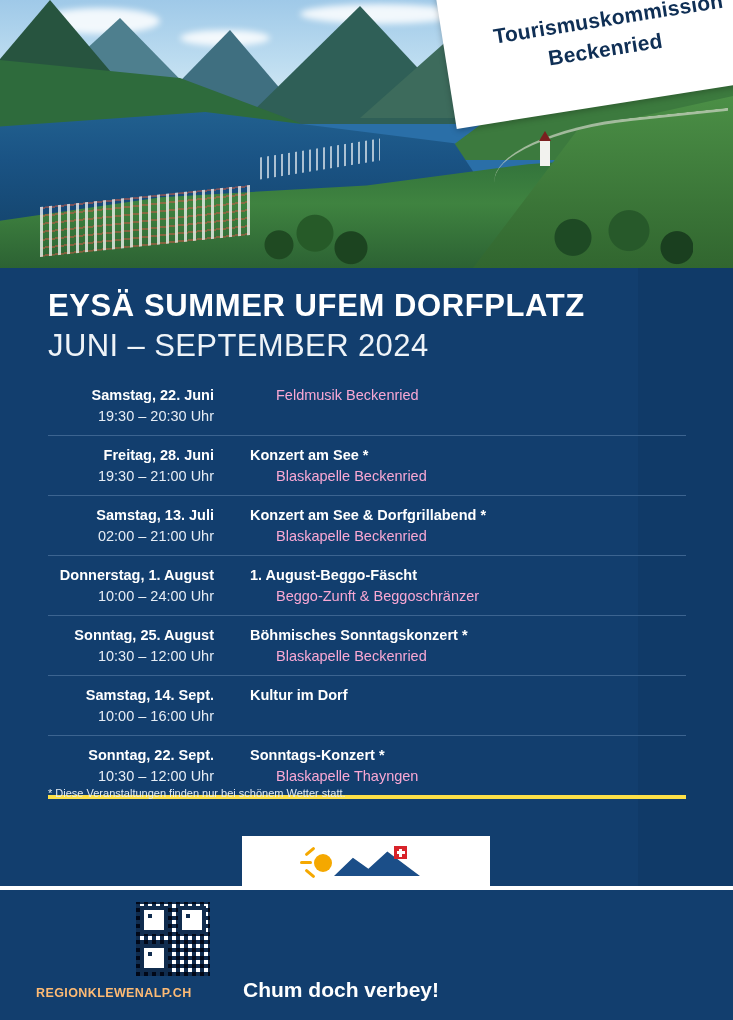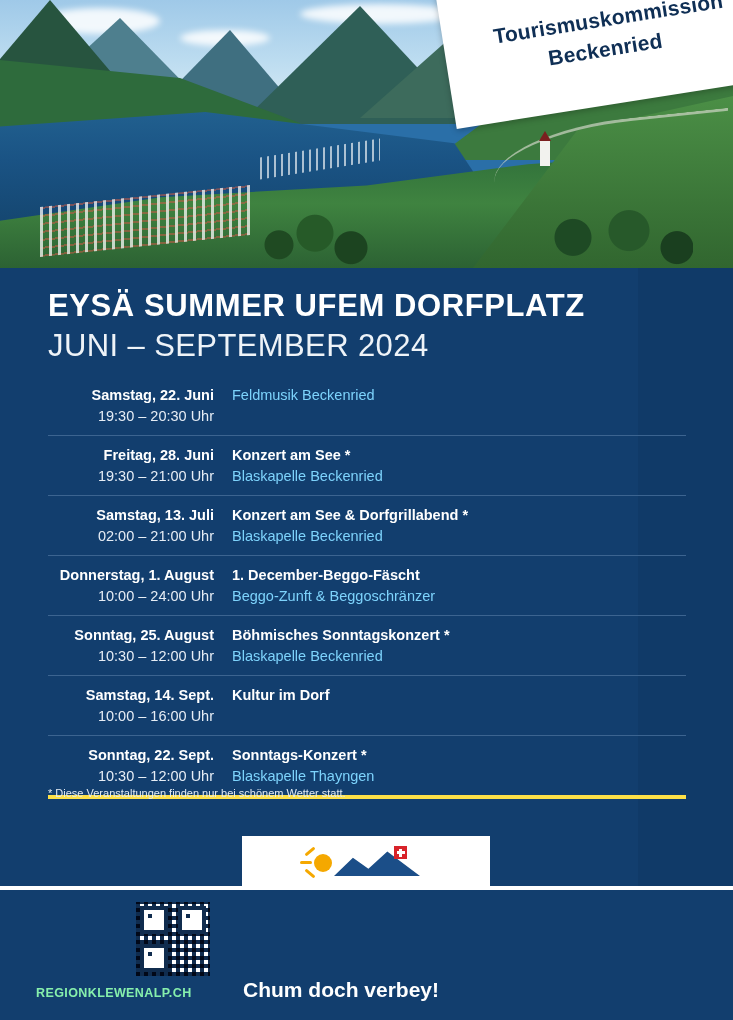--- a/index.html
+++ b/index.html
@@ -210,20 +210,21 @@
   .events {
     position: absolute;
     left: 48px; top: 108px;
     width: 638px;
   }
   .event {
     display: flex;
     align-items: flex-start;
     padding: 9px 0 8px 0;
     border-bottom: 1px solid #3c6490;
+    gap: 18px;
   }
   .event:first-child { border-top: none; }
   .event:last-child { border-bottom: 4px solid #fde047; }
   .ev-left {
     width: 166px;
     text-align: right;
     padding-right: 18px;
     flex: none;
   }
   .ev-date {
@@ -242,21 +243,22 @@
   .ev-right { flex: 1; }
   .ev-name {
     font-size: 14.5px;
     font-weight: bold;
     line-height: 1.45;
   }
   .ev-act {
     font-size: 14.5px;
     font-weight: normal;
     line-height: 1.45;
-    color: #7dd3fc;
+    color: #f9a8d4;
+    margin-left: 26px;
   }
 
   .footnote {
     position: absolute;
     left: 48px; top: 519px;
     font-size: 11px;
     color: #e3ebf3;
   }
 
   
@@ -372,21 +374,21 @@
   .qr-e2 { right: 4px; top: 4px; }
   .qr-e3 { left: 4px; bottom: 4px; }
   .qr-label {
     position: absolute;
     left: 36px; top: 96px;
     width: 240px;
     text-align: left;
     font-size: 12.5px;
     font-weight: bold;
     letter-spacing: .4px;
-    color: #86efac;
+    color: #fdba74;
   }
   .cta {
     position: absolute;
     left: 243px; top: 88px;
     font-size: 21px;
     font-weight: bold;
     color: #ffffff;
   }
 </style>
 </head>
@@ -462,21 +464,21 @@
         <div class="ev-act">Blaskapelle Beckenried</div>
       </div>
     </div>
 
     <div class="event">
       <div class="ev-left">
         <div class="ev-date">Donnerstag, 1. August</div>
         <div class="ev-time">10:00 – 24:00 Uhr</div>
       </div>
       <div class="ev-right">
-        <div class="ev-name">1. December-Beggo-Fäscht</div>
+        <div class="ev-name">1. August-Beggo-Fäscht</div>
         <div class="ev-act">Beggo-Zunft &amp; Beggoschränzer</div>
       </div>
     </div>
 
     <div class="event">
       <div class="ev-left">
         <div class="ev-date">Sonntag, 25. August</div>
         <div class="ev-time">10:30 – 12:00 Uhr</div>
       </div>
       <div class="ev-right">

